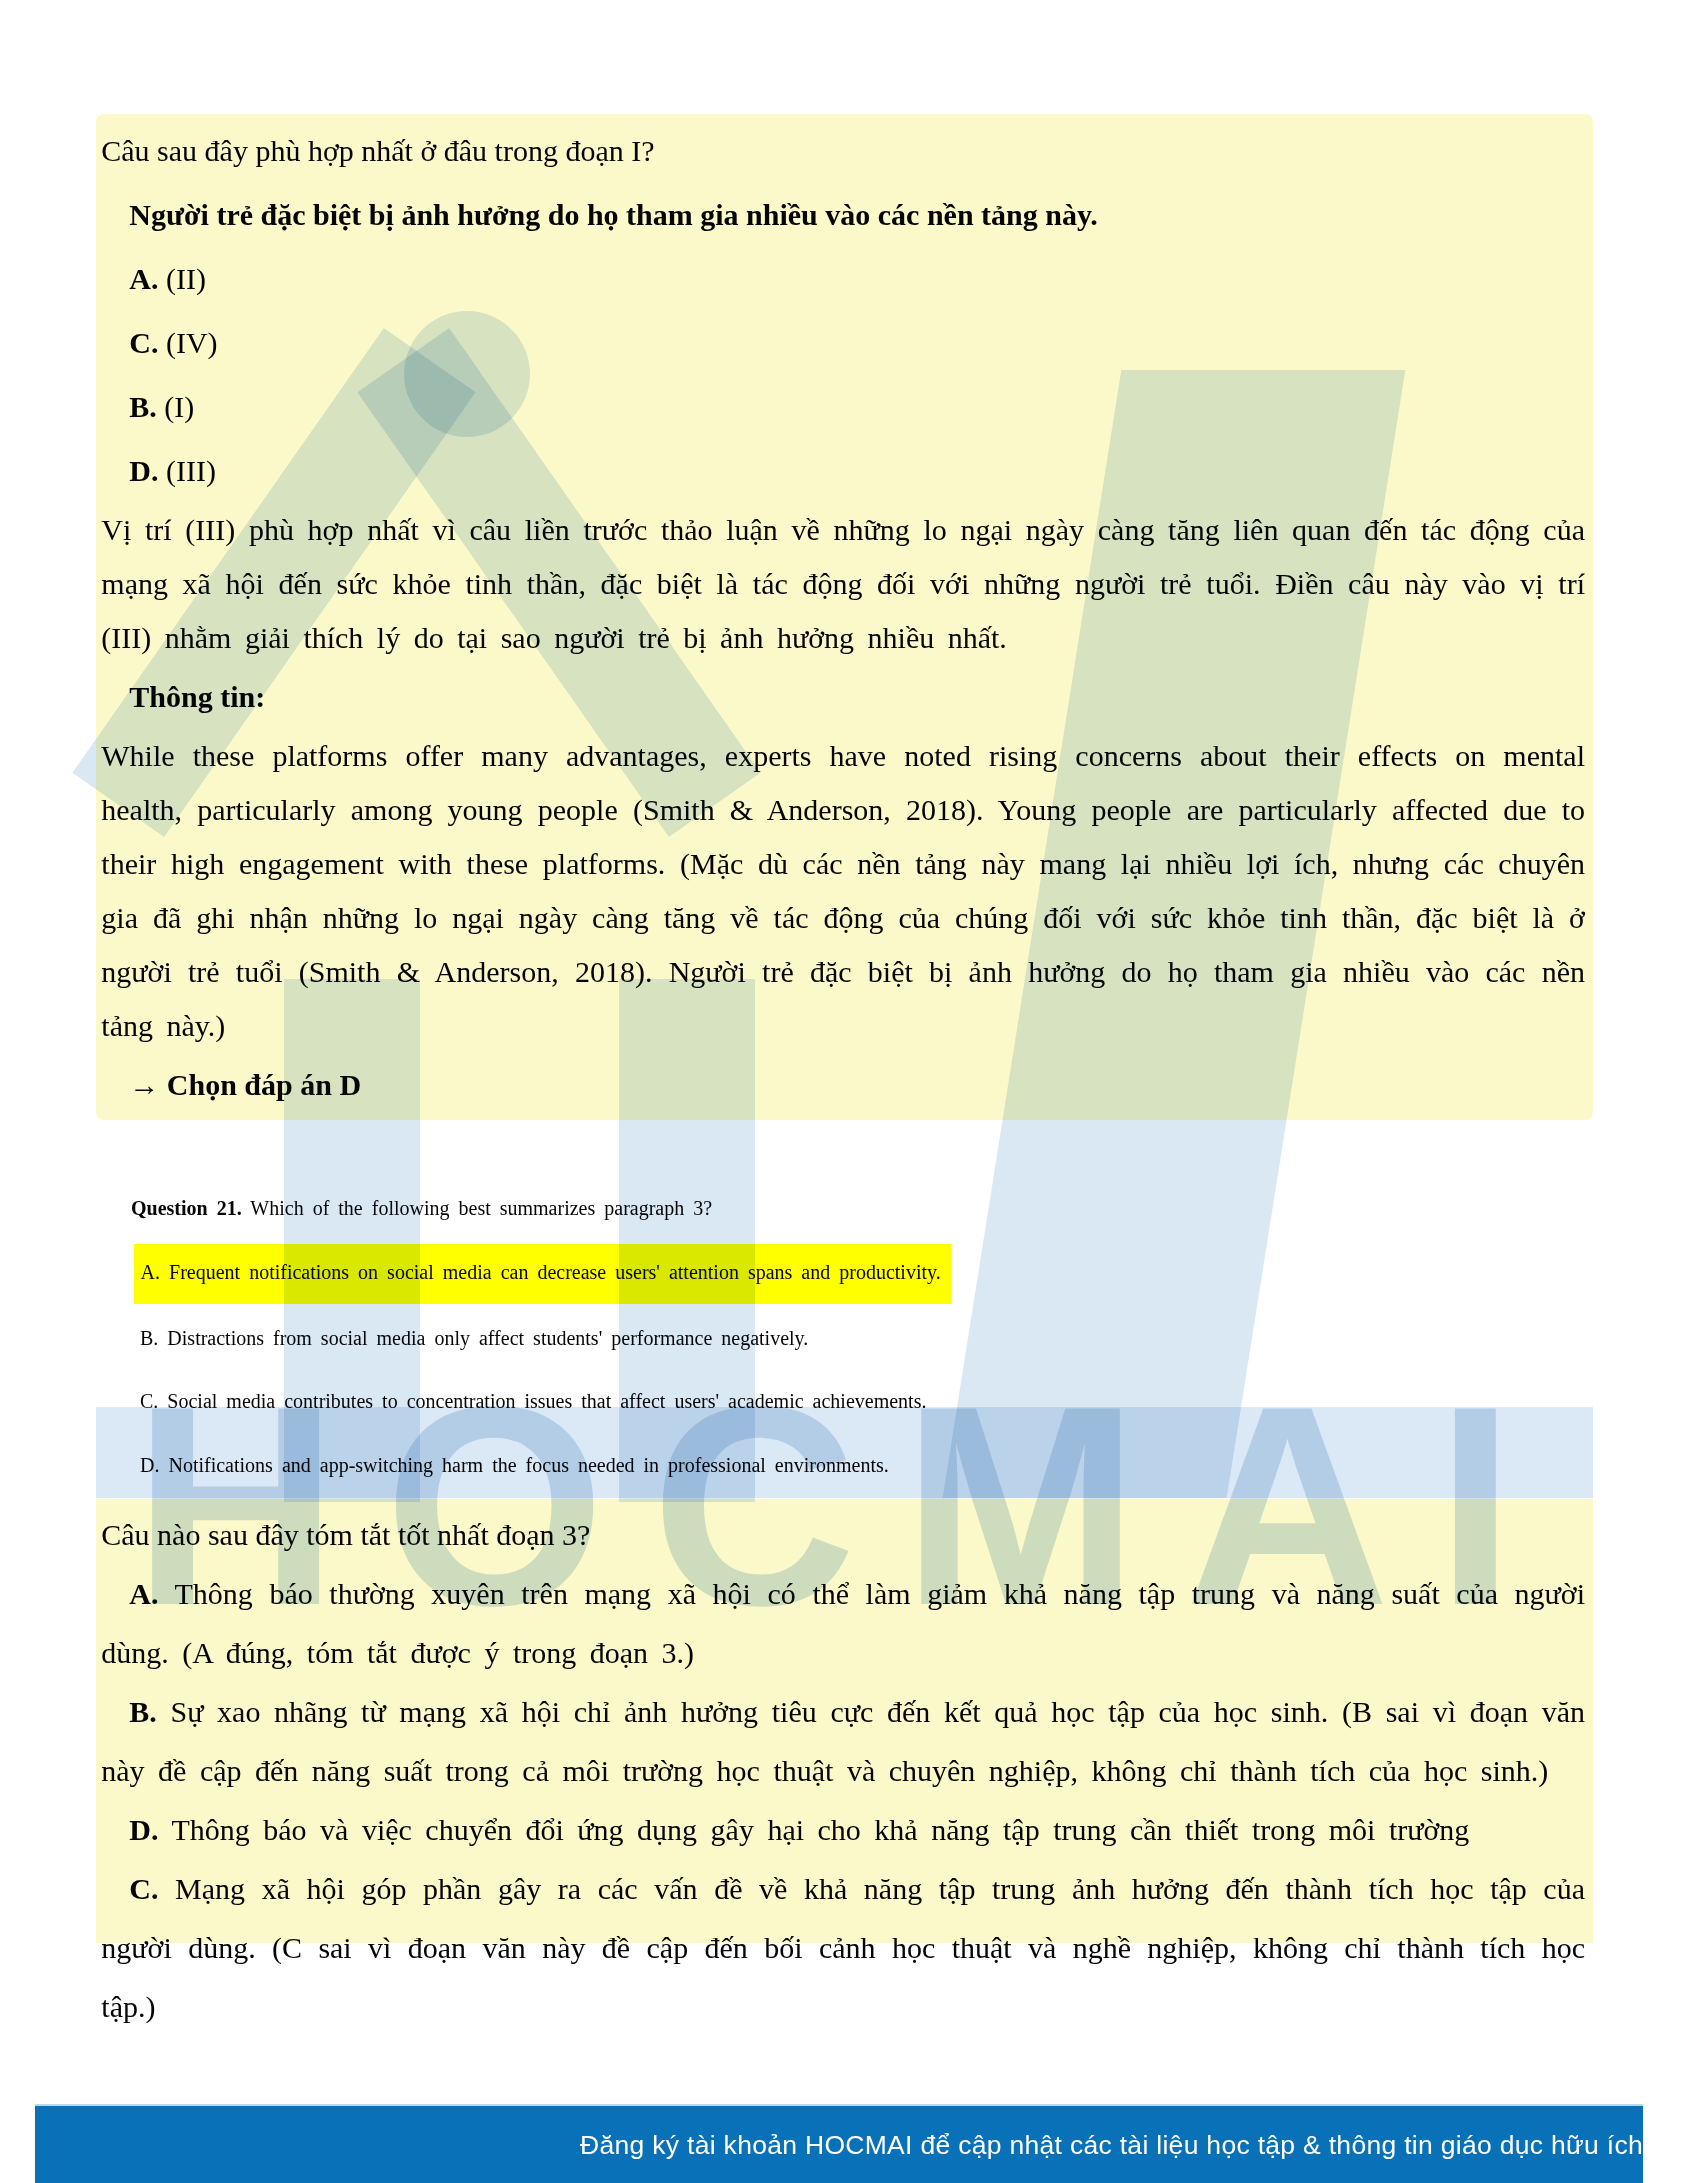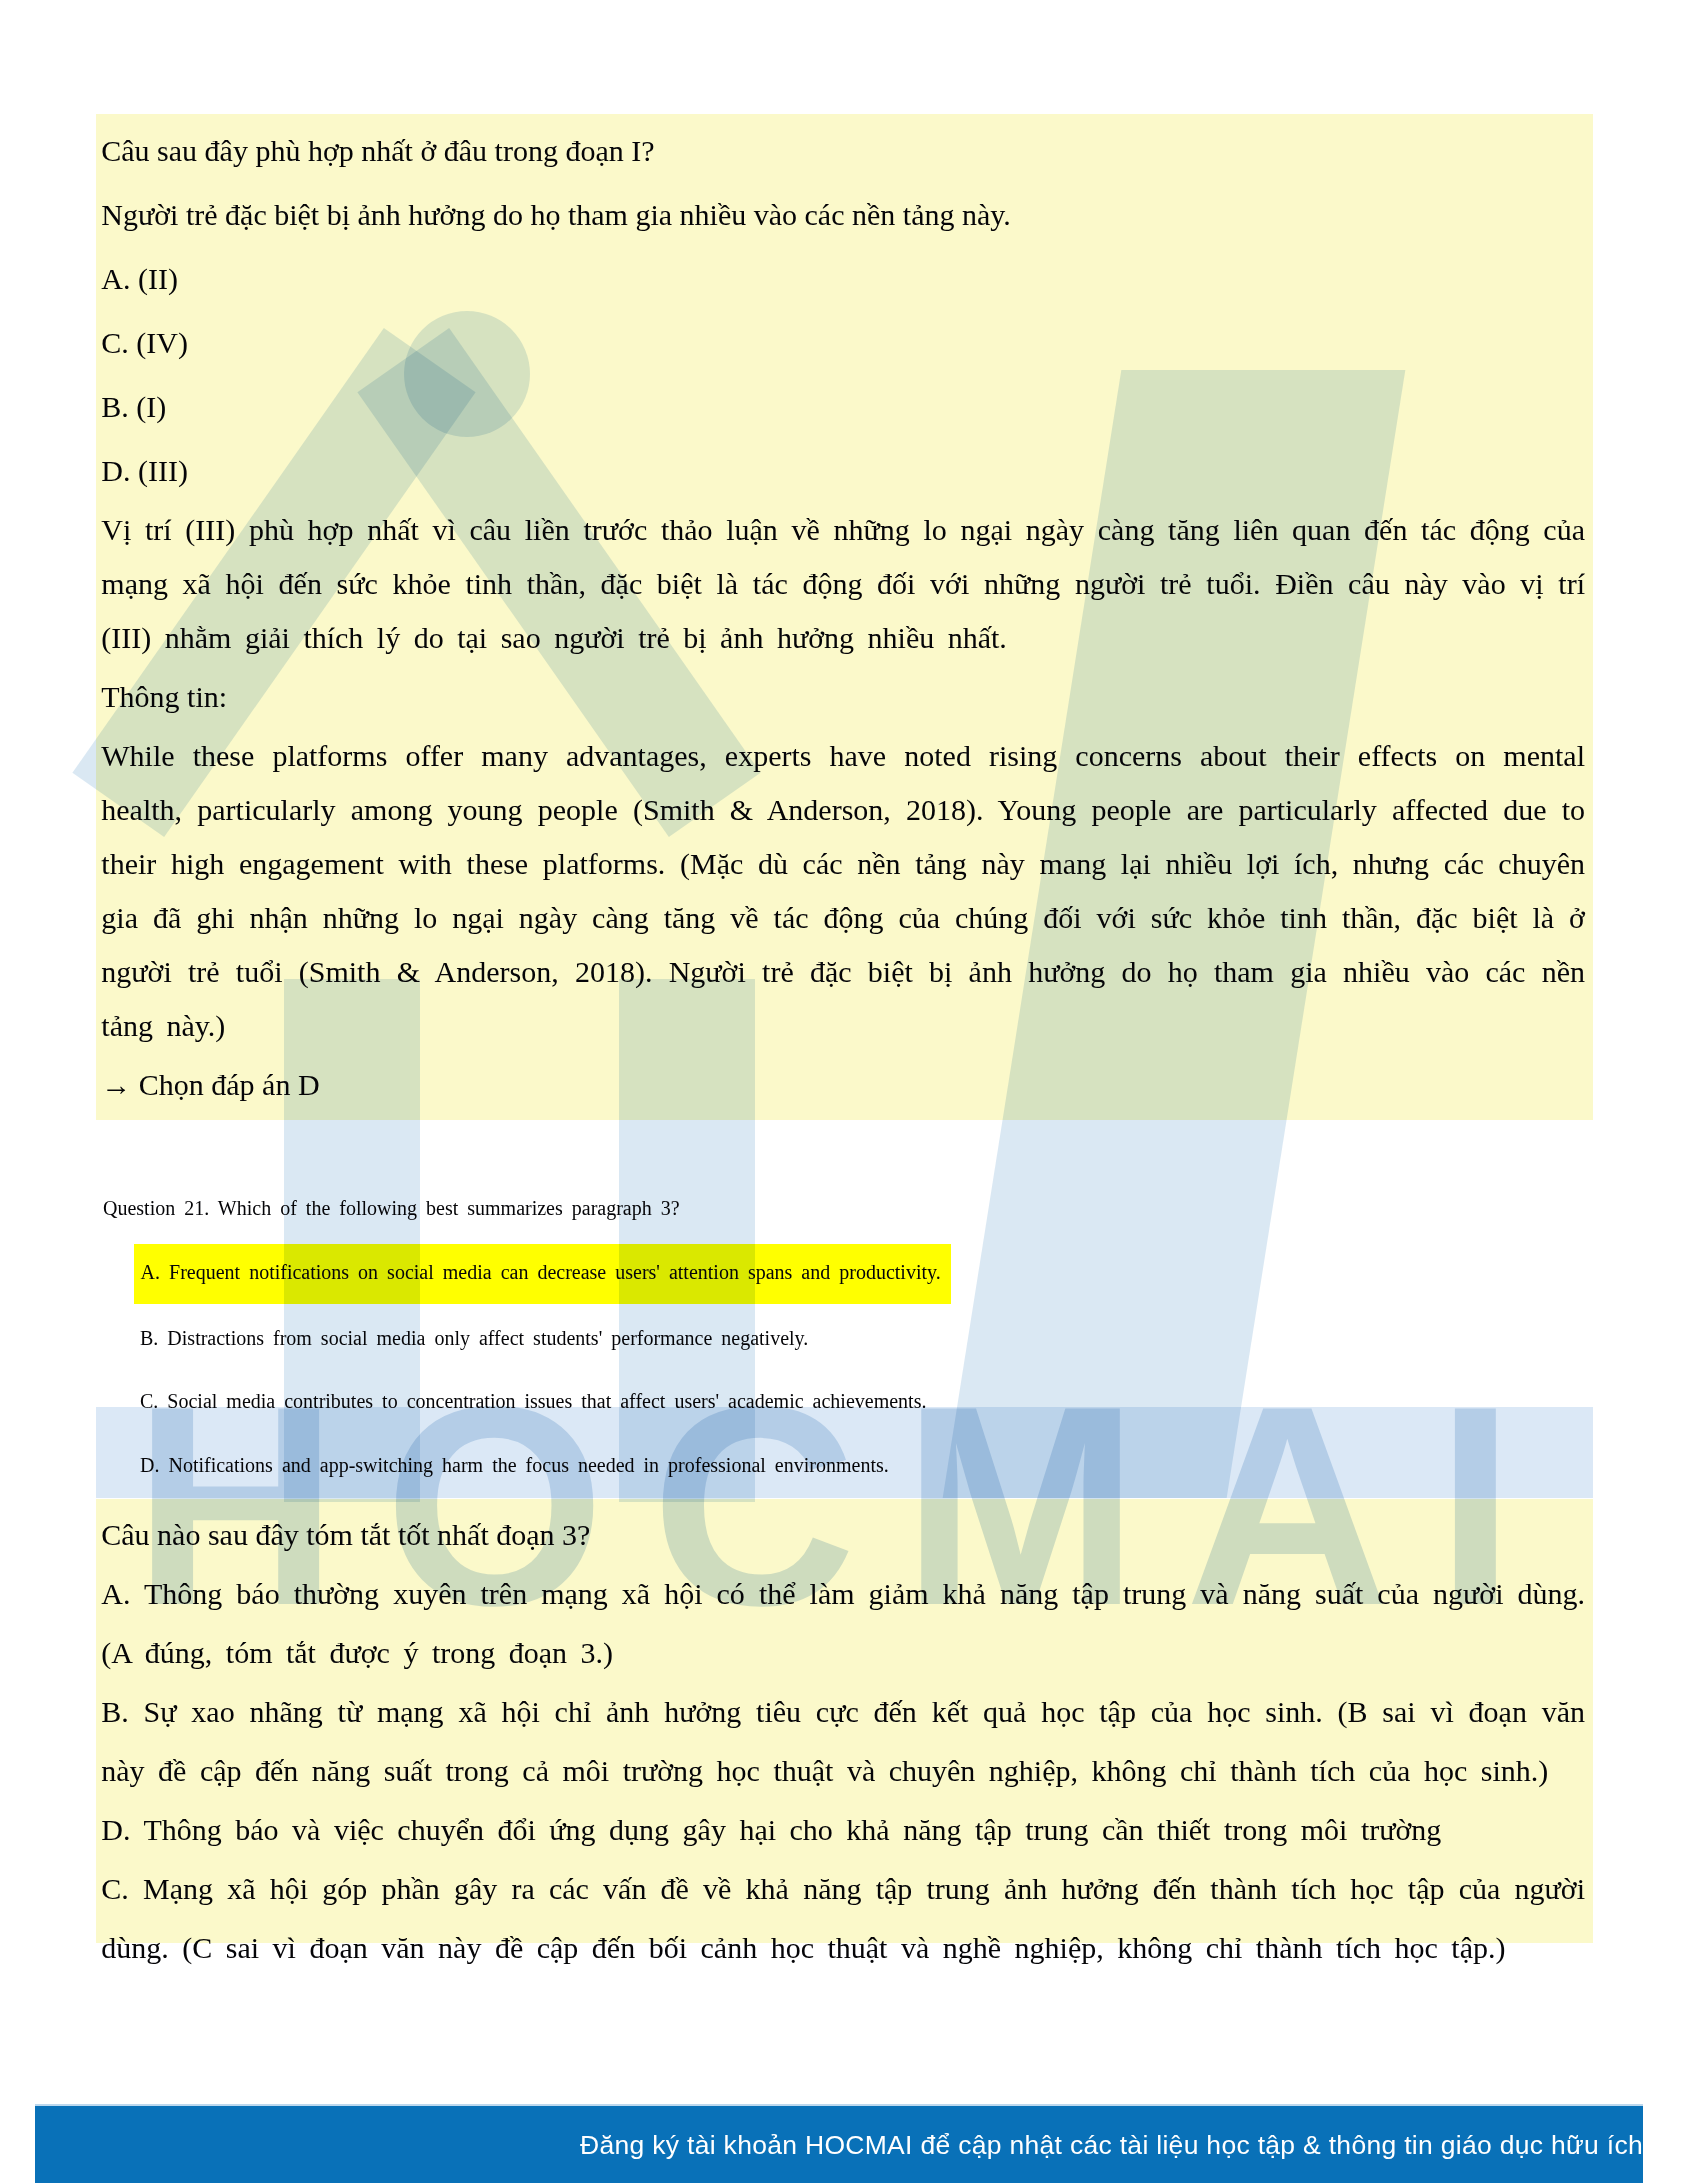--- a/index.html
+++ b/index.html
@@ -3,27 +3,27 @@
 <meta charset="utf-8">
 <style>
   html,body { margin:0; padding:0; background:#ffffff; }
   .page {
     position:relative; width:1687px; height:2183px; background:#ffffff;
     font-family:"Liberation Serif","DejaVu Serif",serif; color:#050508;
     overflow:hidden;
   }
   
   .yblock { position:absolute; left:96px; width:1497px; background:#FBF9CA; box-sizing:border-box; }
-  #block1 { top:114px; height:1006px; padding:5.3px 8px 0 5.3px; }
+  #block1 { top:114px; height:1006px; padding:5.3px 8px 0 5.3px;border-radius:8px; }
   #block2 { top:1499px; height:444px; padding:6.6px 8px 0 5.3px; }
   .bline  { font-size:30px; line-height:64px; white-space:nowrap; }
   .bpara  { font-size:30px; line-height:54px; text-align:justify; word-spacing:6px; }
   .b2line { font-size:30px; line-height:58px; white-space:nowrap; }
   .b2para { font-size:30px; line-height:59px; text-align:justify; word-spacing:6px; }
-  .bold   { font-weight:normal; }
+  .bold   { font-weight:bold;margin-left:28px; }
   
   .wline { position:absolute; font-size:20px; line-height:41px; white-space:nowrap; word-spacing:4px; }
   #q21-line  { left:103px; top:1188px; }
   #q21-opt-a { left:134px; top:1244px; }
   #q21-opt-b { left:140px; top:1318px; }
   #q21-opt-c { left:140px; top:1381px; }
   #q21-opt-d { left:140px; top:1445px; }
   .hl { display:inline-block; background:#FFFF00; padding:8px 10.6px 10.6px 6.6px; }
   
   #footer {

